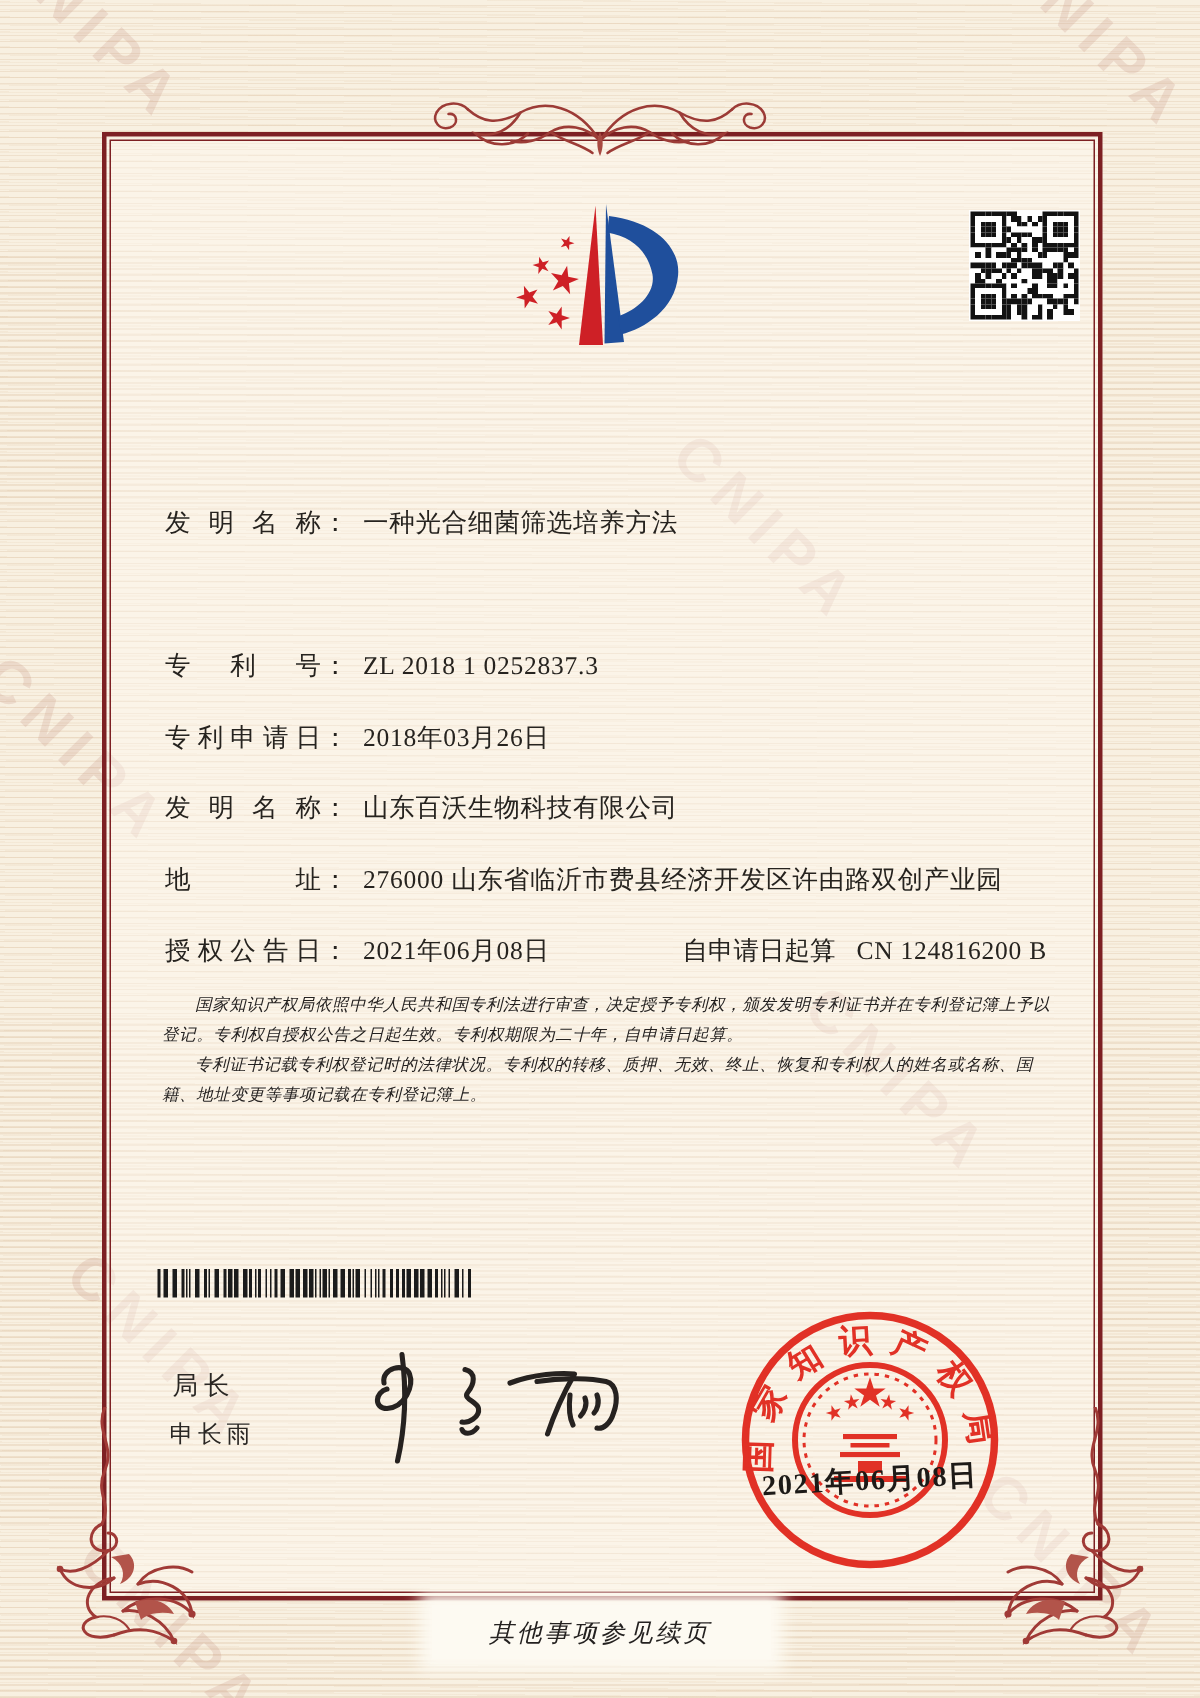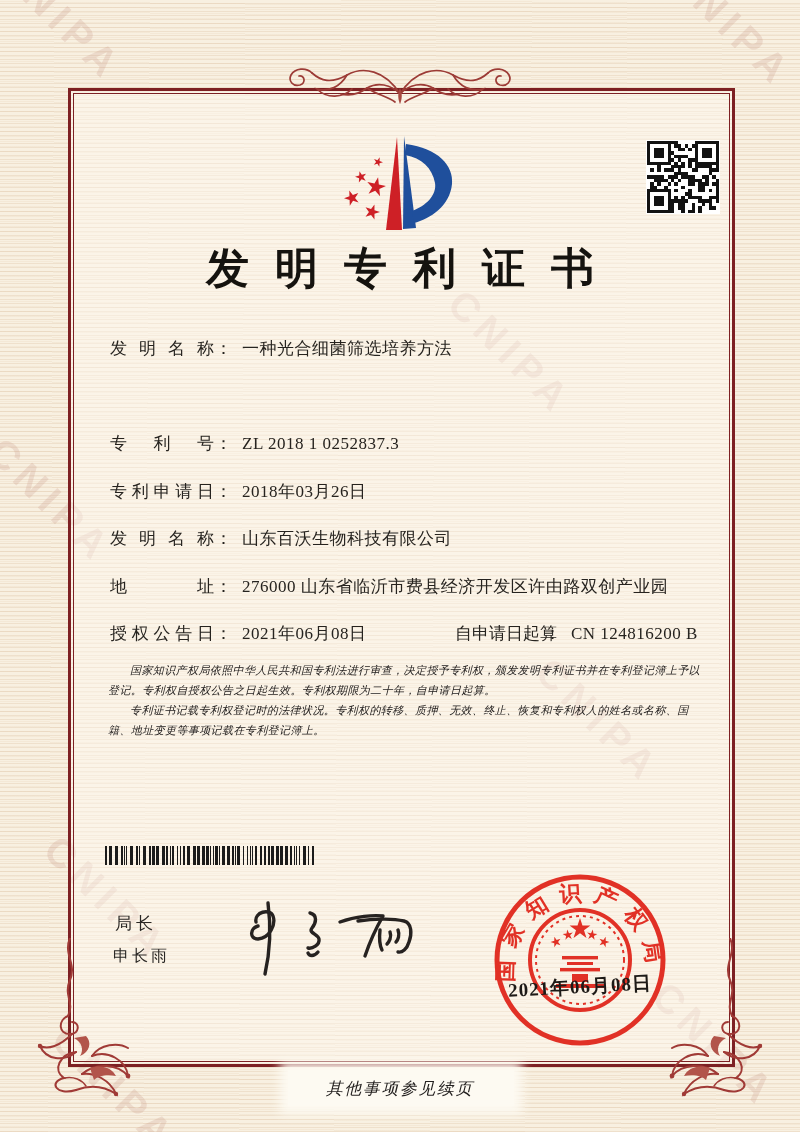--- a/index.html
+++ b/index.html
@@ -598,21 +598,20 @@
       <span class="d"></span>
       <span class=""></span>
       <span class="d"></span>
       <span class=""></span>
       <span class=""></span>
       <span class=""></span>
       <span class=""></span>
       <span class=""></span>
     </div>
 
-  <div class="title">发明专利证书</div>
 
   <div class="field-row" style="top:337px">
     <span class="f-label">发明名称</span><span class="f-colon">：</span><span class="f-value">一种光合细菌筛选培养方法</span>
   </div>
   <div class="field-row" style="top:432px">
     <span class="f-label">专利号</span><span class="f-colon">：</span><span class="f-value">ZL 2018 1 0252837.3</span>
   </div>
   <div class="field-row" style="top:480px">
     <span class="f-label">专利申请日</span><span class="f-colon">：</span><span class="f-value">2018年03月26日</span>
   </div>

